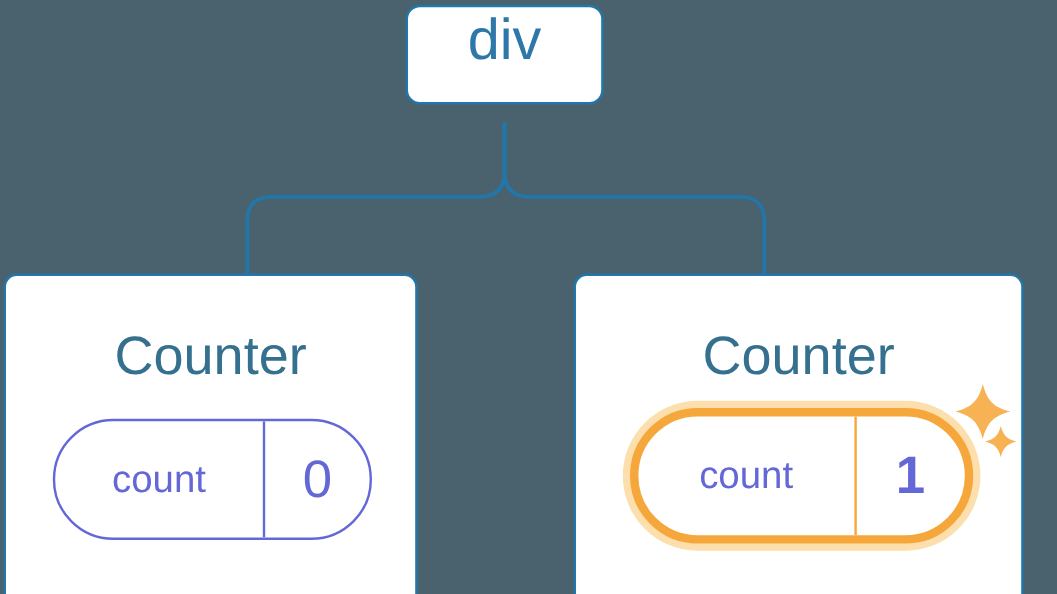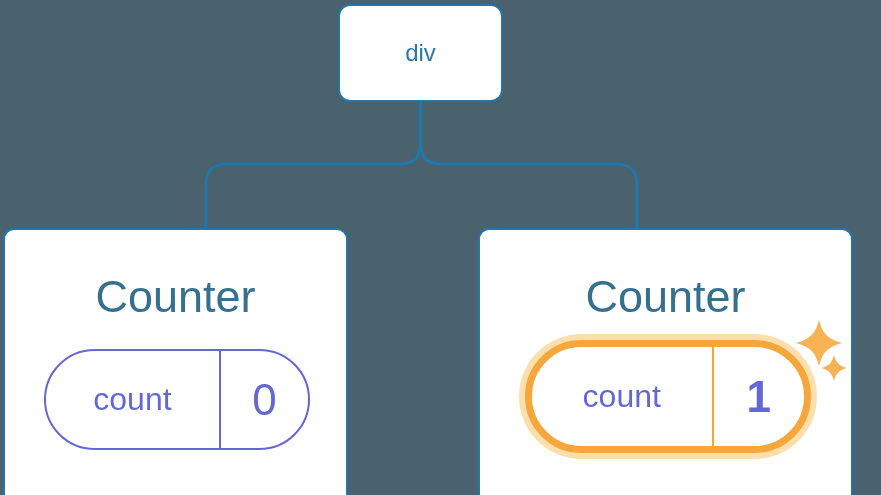--- a/index.html
+++ b/index.html
@@ -27,26 +27,26 @@
   }
   .connector-svg {
     position: absolute;
     left: 0; top: 0;
     width: 881px; height: 495px;
     pointer-events: none;
   }
   .root-node {
     position: absolute;
     left: 338px; top: 4px;
-    width: 165px; height: 98px;
+    width: 165px; height: 83px;
     background: var(--card_bg);
     border: 2.5px solid var(--card_border);
     border-radius: 12px;
-    display: flex; align-items: center; justify-content: center;
-    font-size: 24px;
+    display: flex; align-items: flex-start; justify-content: center;
+    font-size: 48px;
     color: var(--node_text);
     font-weight: 500;
   }
   .card {
     position: absolute;
     top: 228px;
     height: 336px;
     background: var(--card_bg);
     border: 2.5px solid var(--card_border);
     border-radius: 11px;

